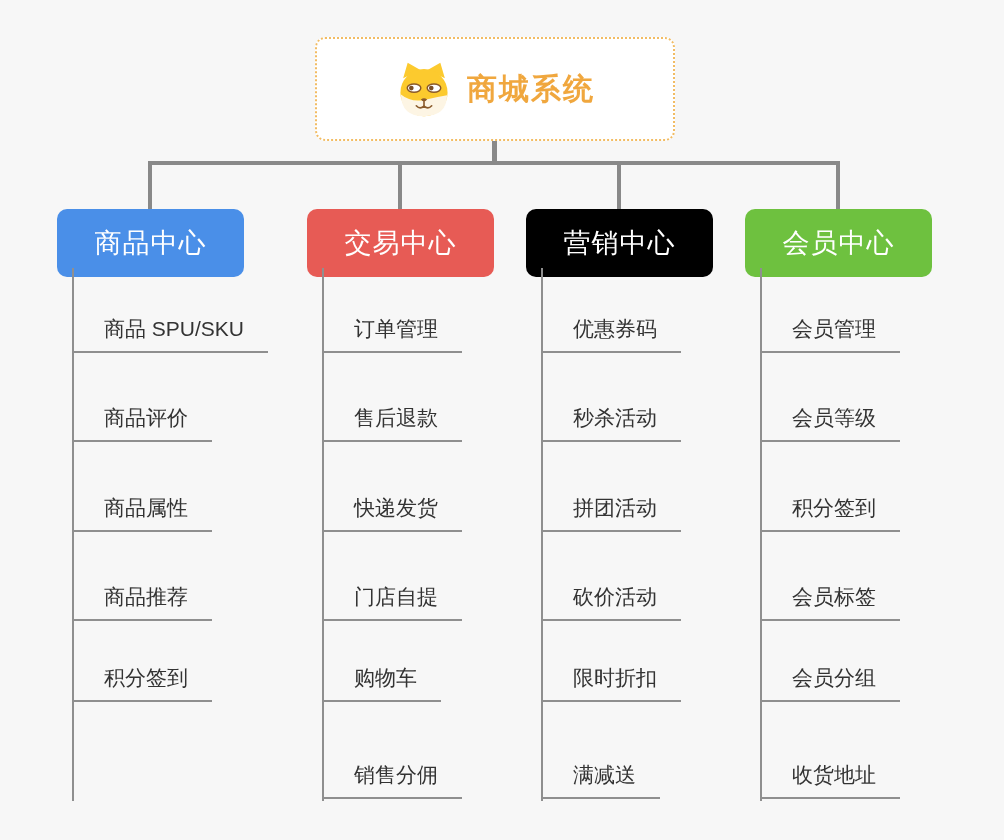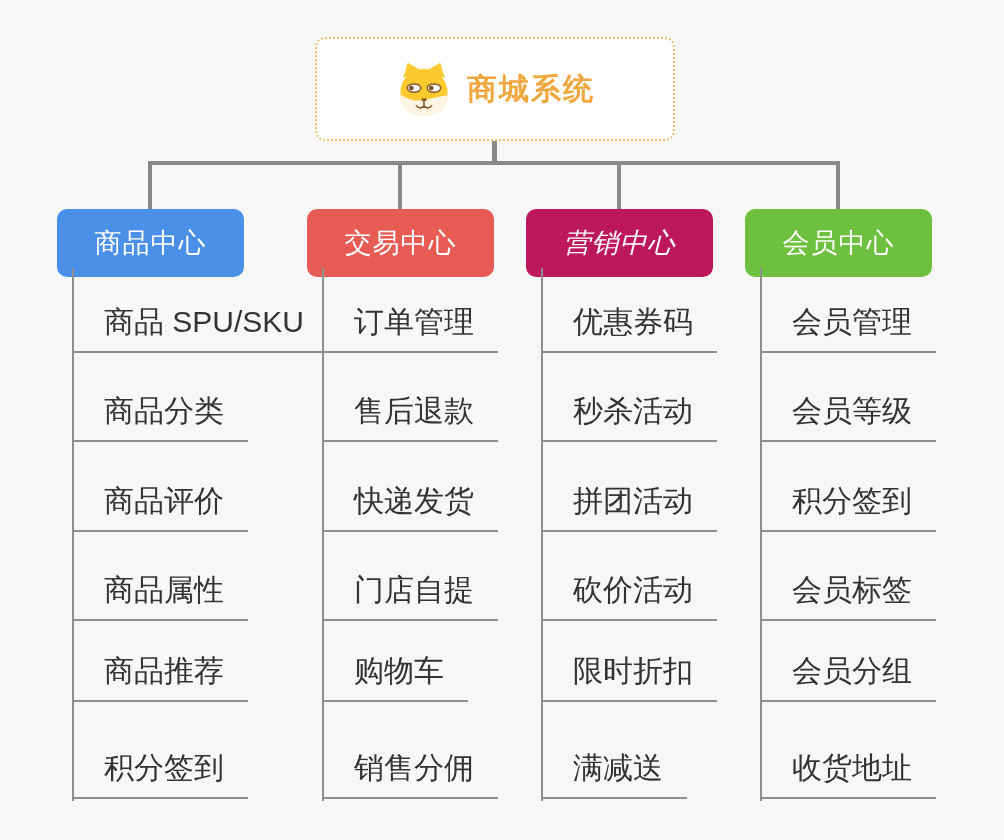--- a/index.html
+++ b/index.html
@@ -64,21 +64,21 @@
   .lc-2{left:322px;}
   .lc-3{left:541px;}
   .lc-4{left:760px;}
 
   .leaf{
     position:absolute;left:0;
     box-sizing:border-box;height:42px;
     display:flex;align-items:flex-end;
     padding:0 24px 8px 30px;
     border-bottom:2px solid #8f8f8f;
-    font-size:30px;color:#333333;
+    font-size:21px;color:#333333;
     white-space:nowrap;
   }
   .leaf:nth-child(1){top:43px;}
   .leaf:nth-child(2){top:132px;}
   .leaf:nth-child(3){top:222px;}
   .leaf:nth-child(4){top:311px;}
   .leaf:nth-child(5){top:392px;}
   .leaf:nth-child(6){top:489px;}
 </style>
 </head>
@@ -109,30 +109,29 @@
     </svg>
     <span class="root-title">商城系统</span>
   </div>
 
   <div class="branch-header bh-1" style="background-color: rgb(74, 143, 232);">
     <span>商品中心</span>
   </div>
   <div class="branch-header bh-2" style="background-color: rgb(231, 91, 85);">
     <span>交易中心</span>
   </div>
-  <div class="branch-header bh-3" style="background-color: #be185d; font-style: italic;">
+  <div class="branch-header bh-3" style="background-color: #000000;">
     <span>营销中心</span>
   </div>
   <div class="branch-header bh-4" style="background-color: rgb(110, 193, 63);">
     <span>会员中心</span>
   </div>
 
   <div class="leaf-col lc-1">
     <div class="leaf">商品 SPU/SKU</div>
-    <div class="leaf">商品分类</div>
     <div class="leaf">商品评价</div>
     <div class="leaf">商品属性</div>
     <div class="leaf">商品推荐</div>
     <div class="leaf">积分签到</div>
   </div>
 
   <div class="leaf-col lc-2">
     <div class="leaf">订单管理</div>
     <div class="leaf">售后退款</div>
     <div class="leaf">快递发货</div>

